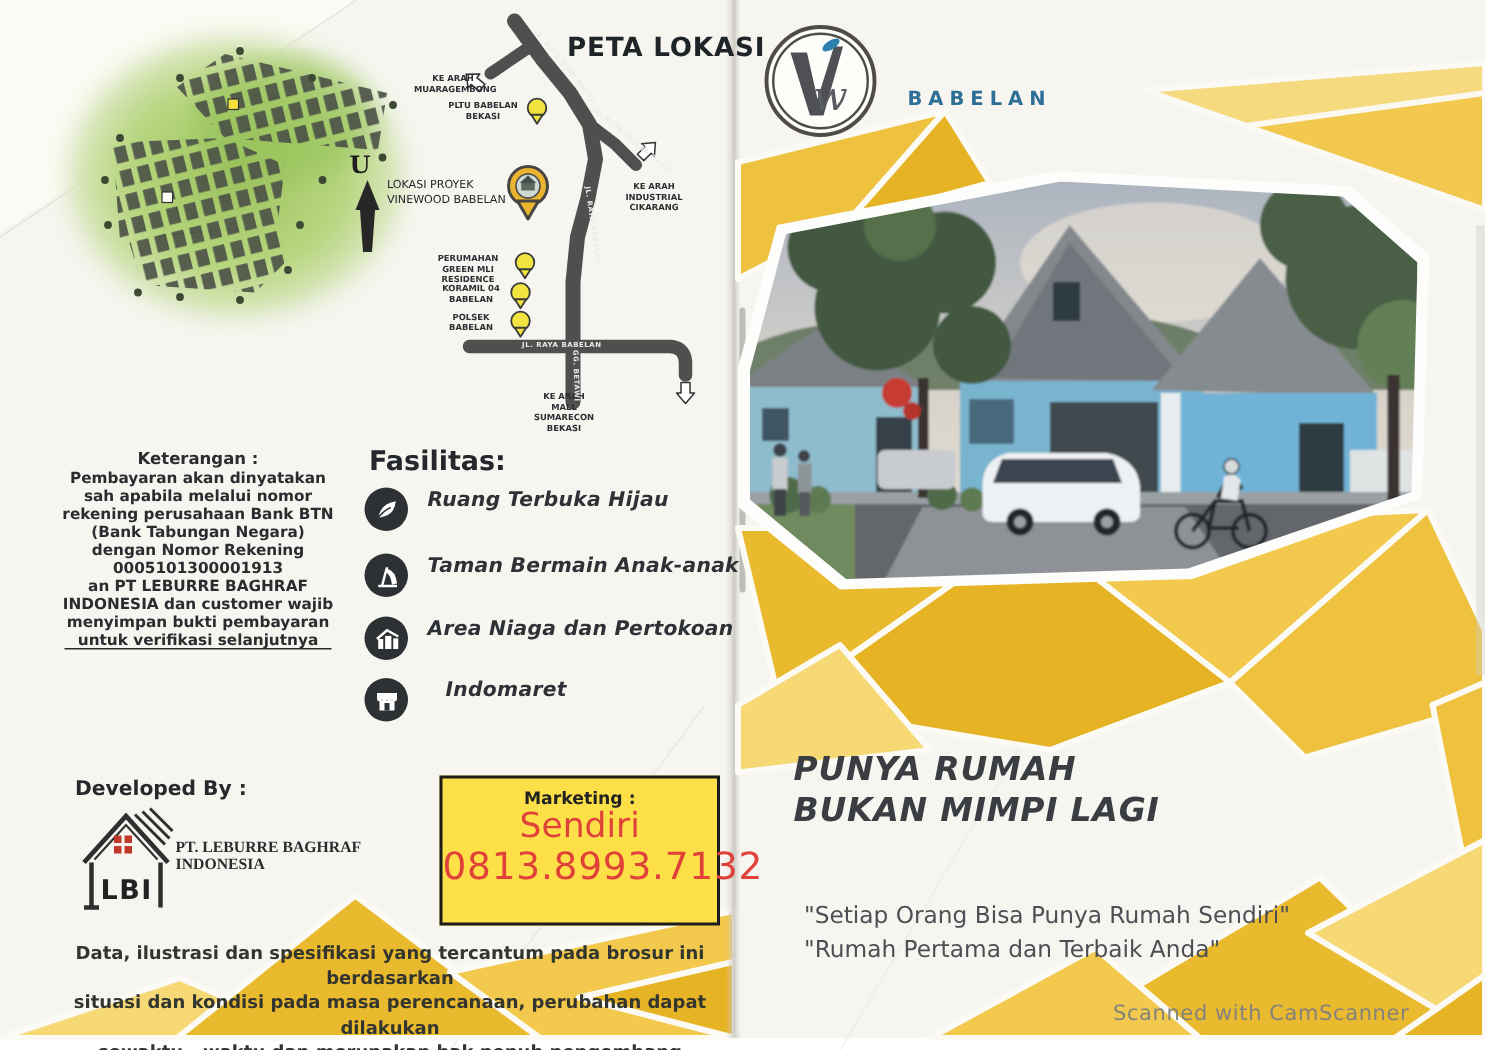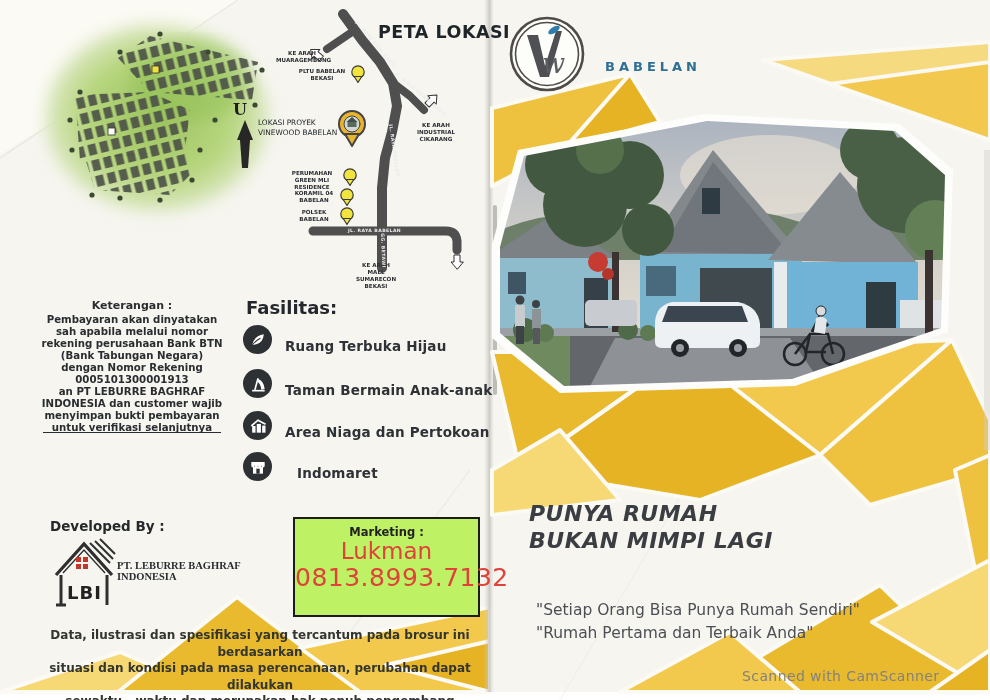--- a/index.html
+++ b/index.html
@@ -17,29 +17,29 @@
 
   .north-u{left:233px;top:100px;font-family:"DejaVu Serif",serif;font-weight:700;font-size:16px;color:#1d1d1d;}
 
   .keterangan{left:33px;top:299px;width:198px;color:#2a2d30;}
   .ket-title{font-size:11px;font-weight:700;}
   .ket-body{font-size:10.2px;font-weight:700;line-height:1.18;margin-top:2px;}
   .ket-divider{left:43px;top:432px;width:178px;height:0;border-top:1.6px solid #2a2d30;}
   .ket-note{left:33px;top:438px;width:198px;font-size:10.4px;font-weight:700;line-height:1.3;color:#26292c;}
 
   .fas-title{left:246px;top:297px;font-size:18px;font-weight:700;color:#24272b;}
-  .fas-row{display:flex;align-items:flex-end;gap:13px;}
+  .fas-row{display:flex;align-items:flex-start;gap:13px;font-style:italic;}
   .fas-icon{width:29px;height:29px;border-radius:50%;background:#2d3133;flex:0 0 auto;
             display:flex;align-items:center;justify-content:center;}
   .fas-label{font-size:13.5px;font-weight:700;color:#2e3236;letter-spacing:.2px;}
 
   .dev-title{left:50px;top:518px;font-size:13.5px;font-weight:700;color:#26292c;}
   .dev-company{left:117px;top:560px;width:175px;font-size:10.5px;font-weight:700;color:#2a2d30;font-family:Liberation Serif, serif;}
 
-  .mkt-box{left:293px;top:517px;width:183px;height:96px;background:#bef264;border:2.5px solid #1c1c1c;}
+  .mkt-box{left:293px;top:517px;width:183px;height:96px;background:#fde047;border:2.5px solid #1c1c1c;}
   .mkt-label{margin-top:6px;font-size:11.5px;font-weight:700;color:#222;text-align:center;}
   .mkt-name{font-size:23px;font-weight:500;color:#e0423a;text-align:center;line-height:1.05;}
   .mkt-phone{font-size:25px;font-weight:500;color:#e0423a;text-align:right;letter-spacing:.5px;}
 
   .disclaimer{left:40px;top:627px;width:440px;font-size:12px;font-weight:700;line-height:1.38;
               color:#33352f;text-align:center;}
 
   .brand-name{left:602px;top:30px;font-size:21px;font-weight:600;color:#4a4c4e;letter-spacing:6.5px;}
   .brand-loc{left:605px;top:59px;font-size:13px;font-weight:700;color:#2e6f95;letter-spacing:4px;}
 
@@ -391,21 +391,21 @@
       </g>
     <line x1="9" y1="40" x2="9" y2="70" stroke="#2f2f2f" stroke-width="3"></line>
     <line x1="55" y1="40" x2="55" y2="70" stroke="#2f2f2f" stroke-width="3"></line>
     <line x1="4" y1="70" x2="14" y2="70" stroke="#2f2f2f" stroke-width="3"></line>
     <text x="15" y="64" font-family="DejaVu Sans, sans-serif" font-size="18" font-weight="700" fill="#222" letter-spacing="1">LBI</text>
   </svg>
   <div class="abs dev-company">PT. LEBURRE BAGHRAF INDONESIA</div>
 
   <div class="abs mkt-box">
     <div class="mkt-label">Marketing :</div>
-    <div class="mkt-name">Lukman</div>
+    <div class="mkt-name">Sendiri</div>
     <div class="mkt-phone">0813.8993.7132</div>
   </div>
 
   <div class="abs disclaimer preline">Data, ilustrasi dan spesifikasi yang tercantum pada brosur ini berdasarkan
 situasi dan kondisi pada masa perencanaan, perubahan dapat dilakukan
 sewaktu - waktu dan merupakan hak penuh pengembang</div>
 
   <div class="abs headline preline">PUNYA RUMAH
 BUKAN MIMPI LAGI</div>
   <div class="abs quotes preline">"Setiap Orang Bisa Punya Rumah Sendiri"

